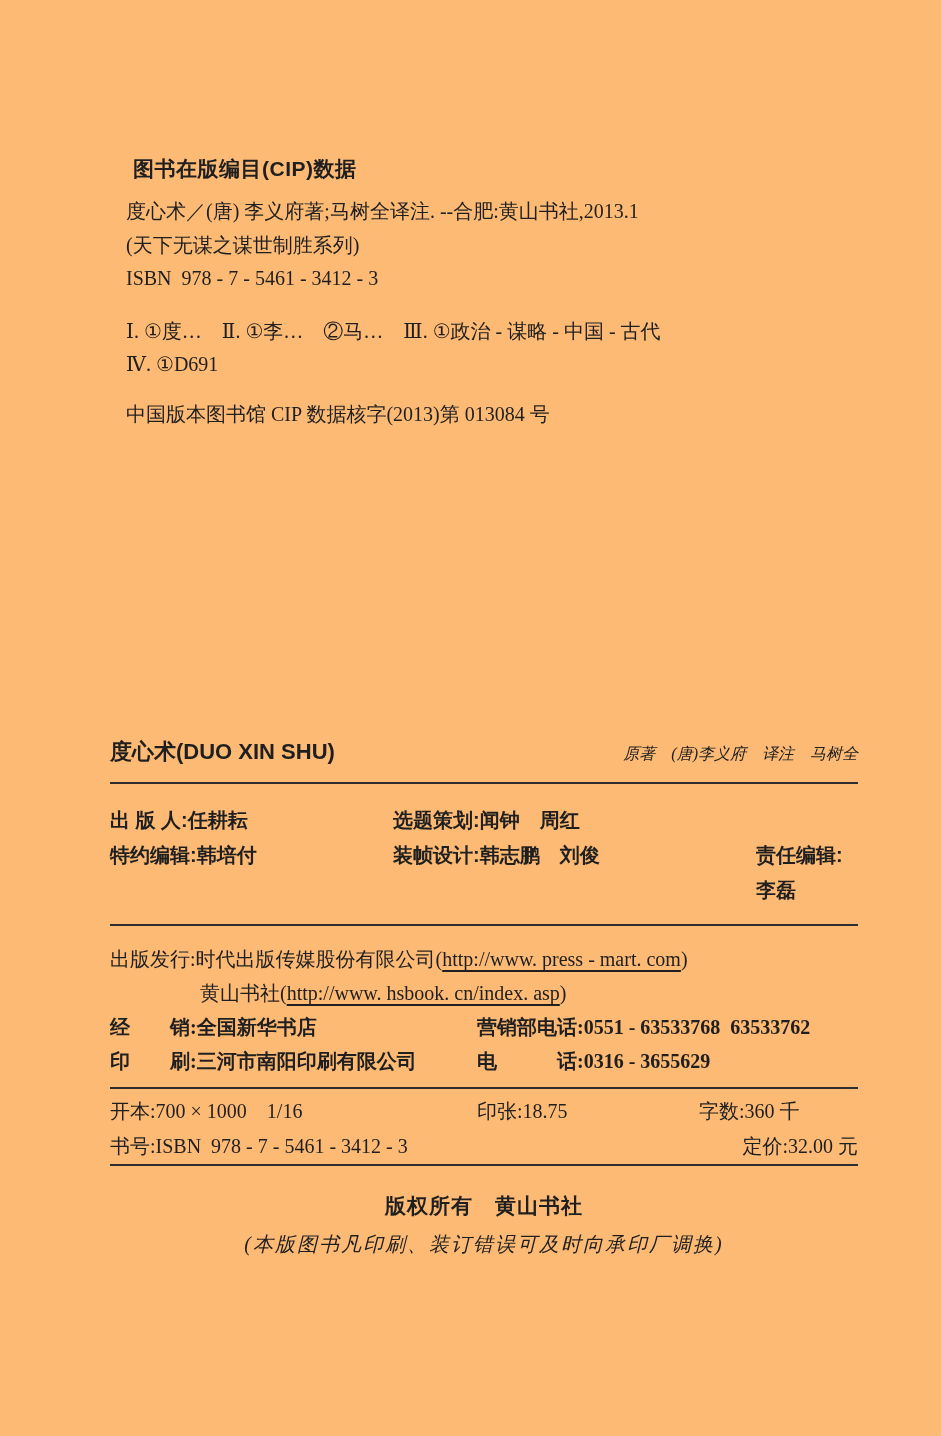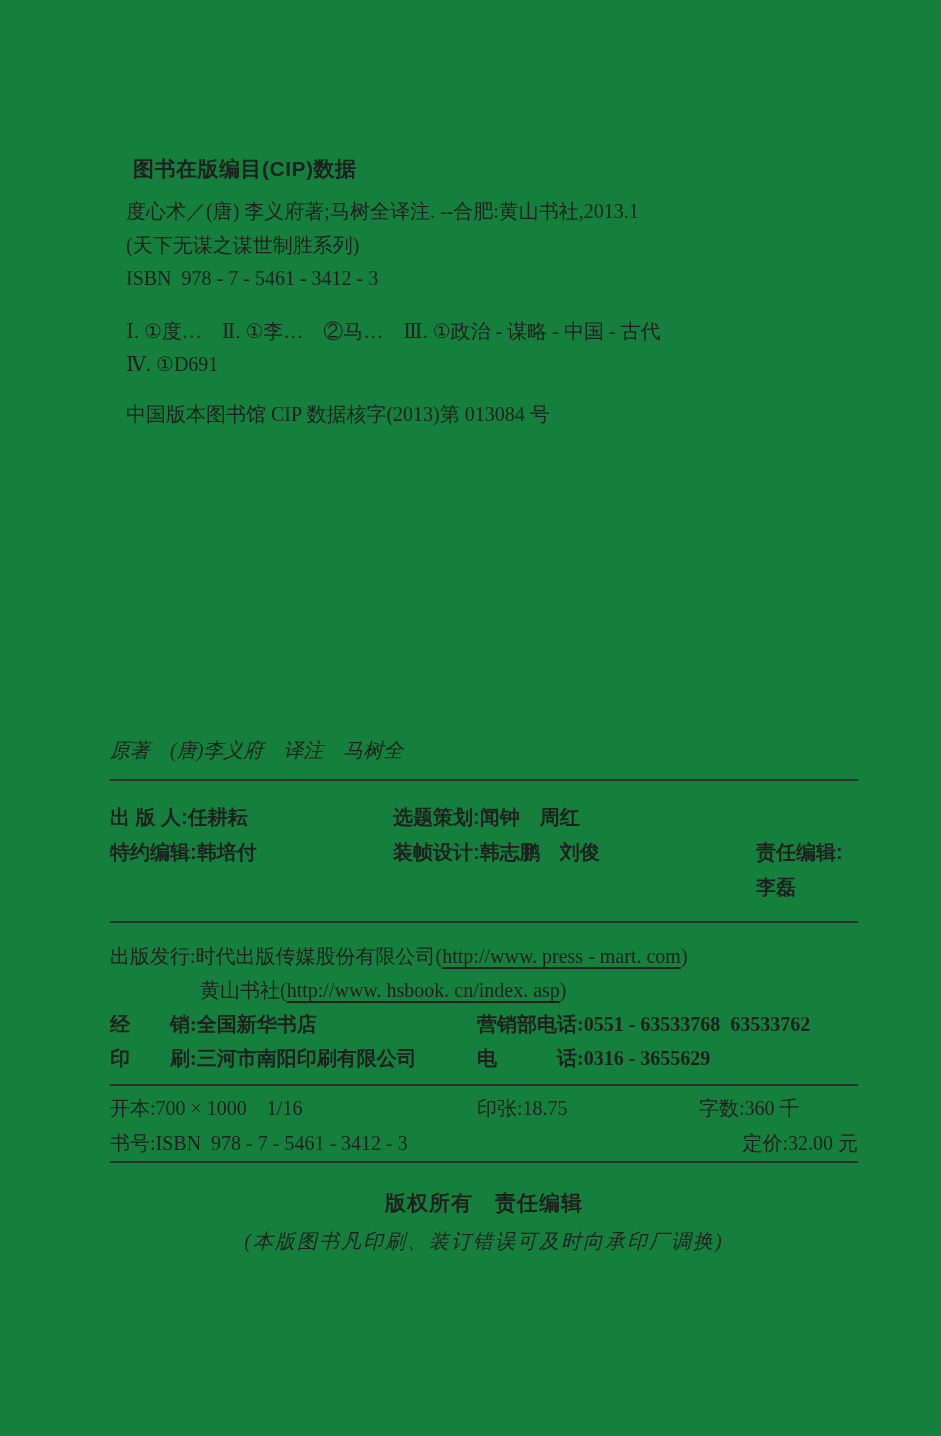--- a/index.html
+++ b/index.html
@@ -1,20 +1,20 @@
 <!DOCTYPE html>
 <html><head>
 <meta charset="utf-8">
 <style>
   html, body { margin: 0; padding: 0; }
   .page {
     position: relative;
     width: 941px;
     height: 1436px;
-    background: #15803d;
+    background: #fdba74;
     color: #1f1f1f;
     font-family: "Liberation Serif", "DejaVu Serif", serif;
     font-size: 20px;
     overflow: hidden;
   }
   .t { white-space: pre-wrap; }
 
   
   .cip-block {
     position: absolute;
@@ -46,21 +46,21 @@
     justify-content: space-between;
     align-items: baseline;
   }
   .book-title {
     font-family: "Liberation Sans", "DejaVu Sans", sans-serif;
     font-weight: bold;
     font-size: 22px;
   }
   .byline {
     font-style: italic;
-    font-size: 20px;
+    font-size: 16px;
   }
   .rule { height: 2px; background: #2d2d2d; }
   .rule-1 { margin-top: 15px; }
   .rule-2 { margin-top: 16px; }
   .rule-3 { margin-top: 9px; }
   .rule-4 { margin-top: 0px; }
 
   .credits { margin-top: 19px; font-family: "Liberation Sans", "DejaVu Sans", sans-serif; font-weight: 600; font-size: 20px; }
   .credits-row { display: flex; line-height: 35px; gap: 48px; }
   .credit-col1 { width: 235px; }
@@ -110,20 +110,21 @@
     <div class="gap-lg"></div>
     <div class="cip-line t">Ⅰ. ①度…　Ⅱ. ①李…　②马…　Ⅲ. ①政治 - 谋略 - 中国 - 古代</div>
     <div class="cip-line t">Ⅳ. ①D691</div>
     <div class="gap-md"></div>
     <div class="cip-line t">中国版本图书馆 CIP 数据核字(2013)第 013084 号</div>
   </div>
 
   <div class="colophon">
 
     <div class="title-row">
+      <span class="book-title t">度心术(DUO XIN SHU)</span>
       <span class="byline t">原著　(唐)李义府　译注　马树全</span>
     </div>
 
     <div class="rule rule-1"></div>
 
     <div class="credits">
       <div class="credits-row">
         <span class="credit-col1 t">出 版 人:任耕耘</span>
         <span class="credit-col2 t">选题策划:闻钟　周红</span>
       </div>
@@ -162,17 +163,17 @@
         <span class="t">字数:360 千</span>
       </div>
       <div class="fmt-row-last">
         <span class="t">书号:ISBN  978 - 7 - 5461 - 3412 - 3</span>
         <span class="t">定价:32.00 元</span>
       </div>
     </div>
 
     <div class="rule rule-4"></div>
 
-    <div class="copyright-notice t">版权所有　责任编辑</div>
+    <div class="copyright-notice t">版权所有　黄山书社</div>
     <div class="exchange-notice t">(本版图书凡印刷、装订错误可及时向承印厂调换)</div>
 
   </div>
 </div>
 
 </body></html>

